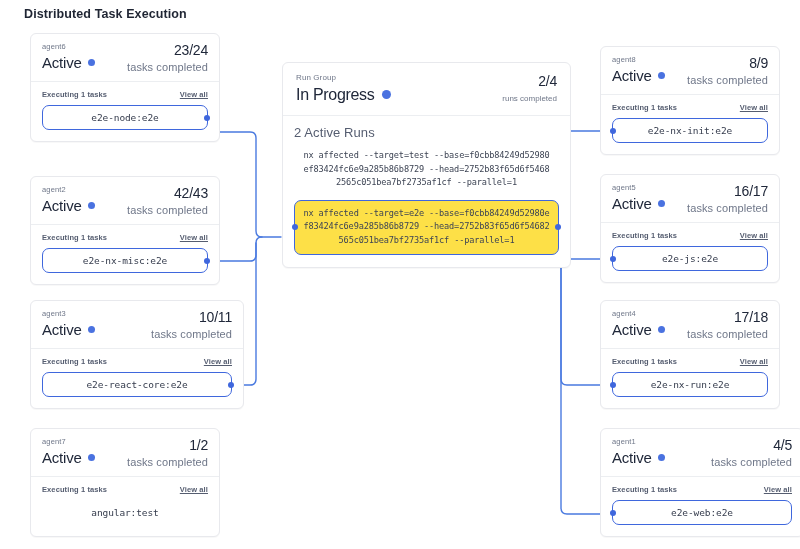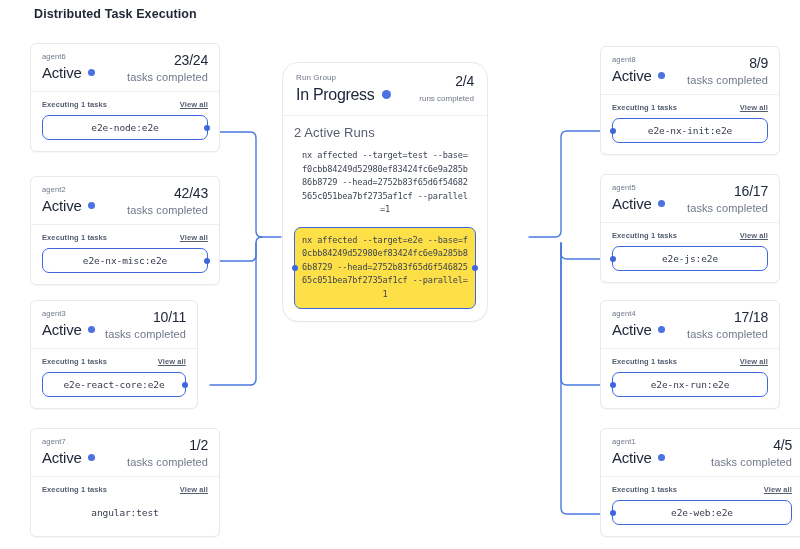--- a/index.html
+++ b/index.html
@@ -17,21 +17,21 @@
   #stage {
     position: relative;
     width: 800px;
     height: 549px;
     background: #ffffff;
   }
 
   
   .page-title {
     position: absolute;
-    left: 34px;
+    left: 24px;
     top: 7px;
     font-size: 12.5px;
     font-weight: bold;
     letter-spacing: 0.1px;
     color: #1f2533;
   }
 
   
   #wires {
     position: absolute;
@@ -155,24 +155,24 @@
     border-radius: 0;
     padding-top: 6px;
     padding-bottom: 6px;
   }
 
   
   #center-card {
     position: absolute;
     left: 282px;
     top: 62px;
-    width: 206px;
+    width: 289px;
     background: #ffffff;
     border: 1px solid #e8e9ed;
-    border-radius: 16px;
+    border-radius: 6px;
     box-shadow: 0 1px 1px rgba(22,28,45,0.03);
     overflow: hidden;
   }
 
   .rg-head {
     position: relative;
     padding: 9px 13px 10px 13px;
     border-bottom: 1px solid #eceef1;
   }
 
@@ -284,21 +284,21 @@
       <path d="M210,261 L250,261 Q256,261 256,255 L256,243 Q256,237 262,237"></path>
       <path d="M210,385 L250,385 Q256,385 256,379 L256,243"></path>
 
       <path d="M529,237 L555,237 Q561,237 561,231 L561,137 Q561,131 567,131 L609,131"></path>
       <path d="M561,243 L561,253 Q561,259 567,259 L609,259"></path>
       <path d="M561,243 L561,379 Q561,385 567,385 L609,385"></path>
       <path d="M561,243 L561,508 Q561,514 567,514 L609,514"></path>
     </g>
   </svg>
 
-  <div class="card" style="left:30px; top:43px; width:190px;">
+  <div class="card" style="left:30px; top:33px; width:190px;">
     <div class="card-head">
       <div class="agent-name">agent6</div>
       <div class="status-row">
         <span class="status-text">Active</span>
         <span class="status-dot"></span>
       </div>
       <div class="head-right">
         <div class="count-big">23/24</div>
         <div class="count-sub">tasks completed</div>
       </div>
@@ -332,21 +332,21 @@
         <span class="executing-label">Executing 1 tasks</span>
         <span class="view-all">View all</span>
       </div>
       <div class="task-chip">
         <span>e2e-nx-misc:e2e</span>
         <span class="anchor right"></span>
       </div>
     </div>
   </div>
 
-  <div class="card" style="left:30px; top:300px; width:168px;">
+  <div class="card" style="left:30px; top:300px; width:214px;">
     <div class="card-head">
       <div class="agent-name">agent3</div>
       <div class="status-row">
         <span class="status-text">Active</span>
         <span class="status-dot"></span>
       </div>
       <div class="head-right">
         <div class="count-big">10/11</div>
         <div class="count-sub">tasks completed</div>
       </div>

